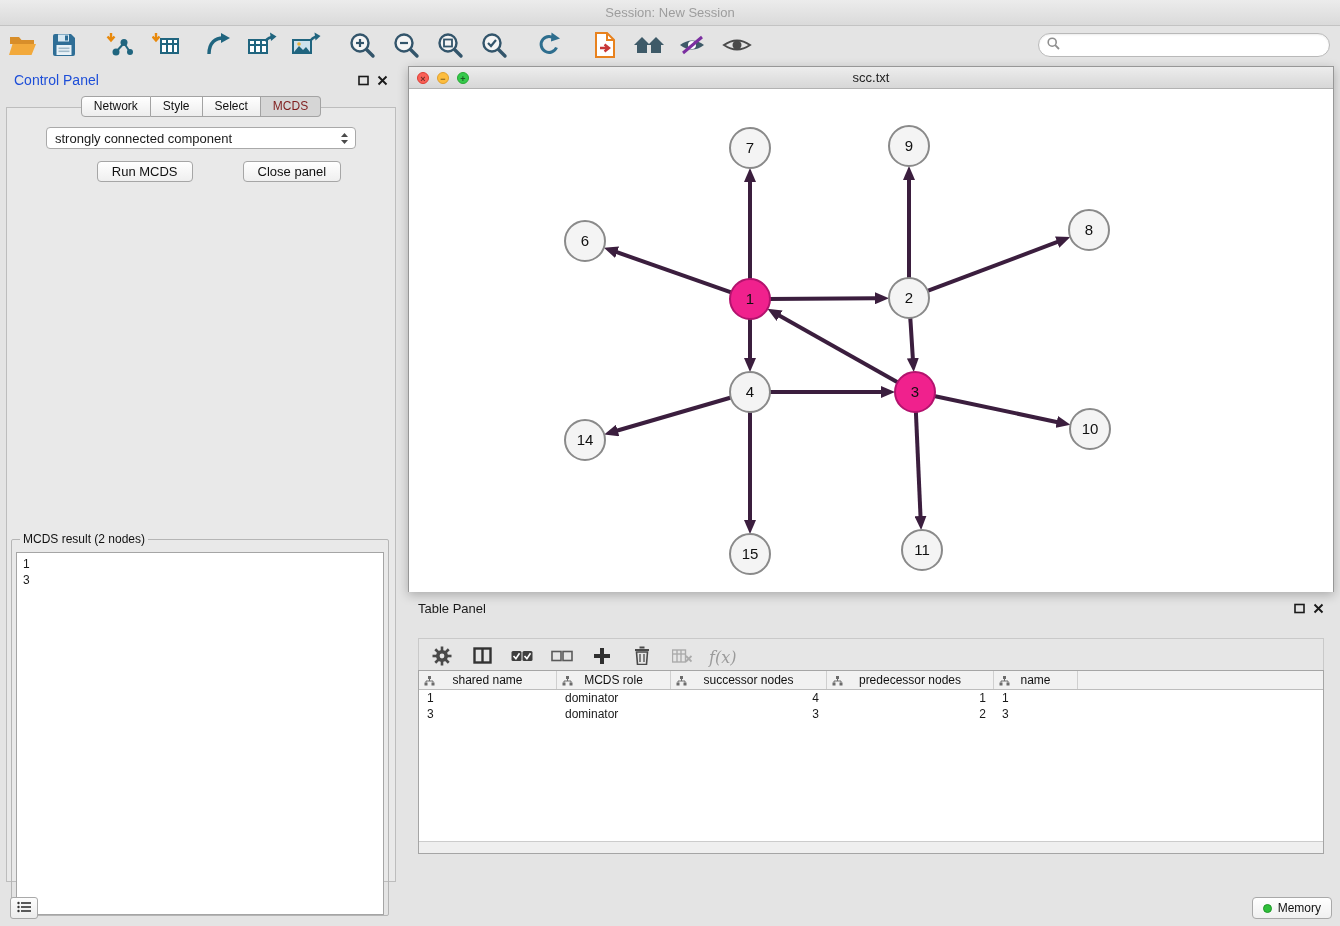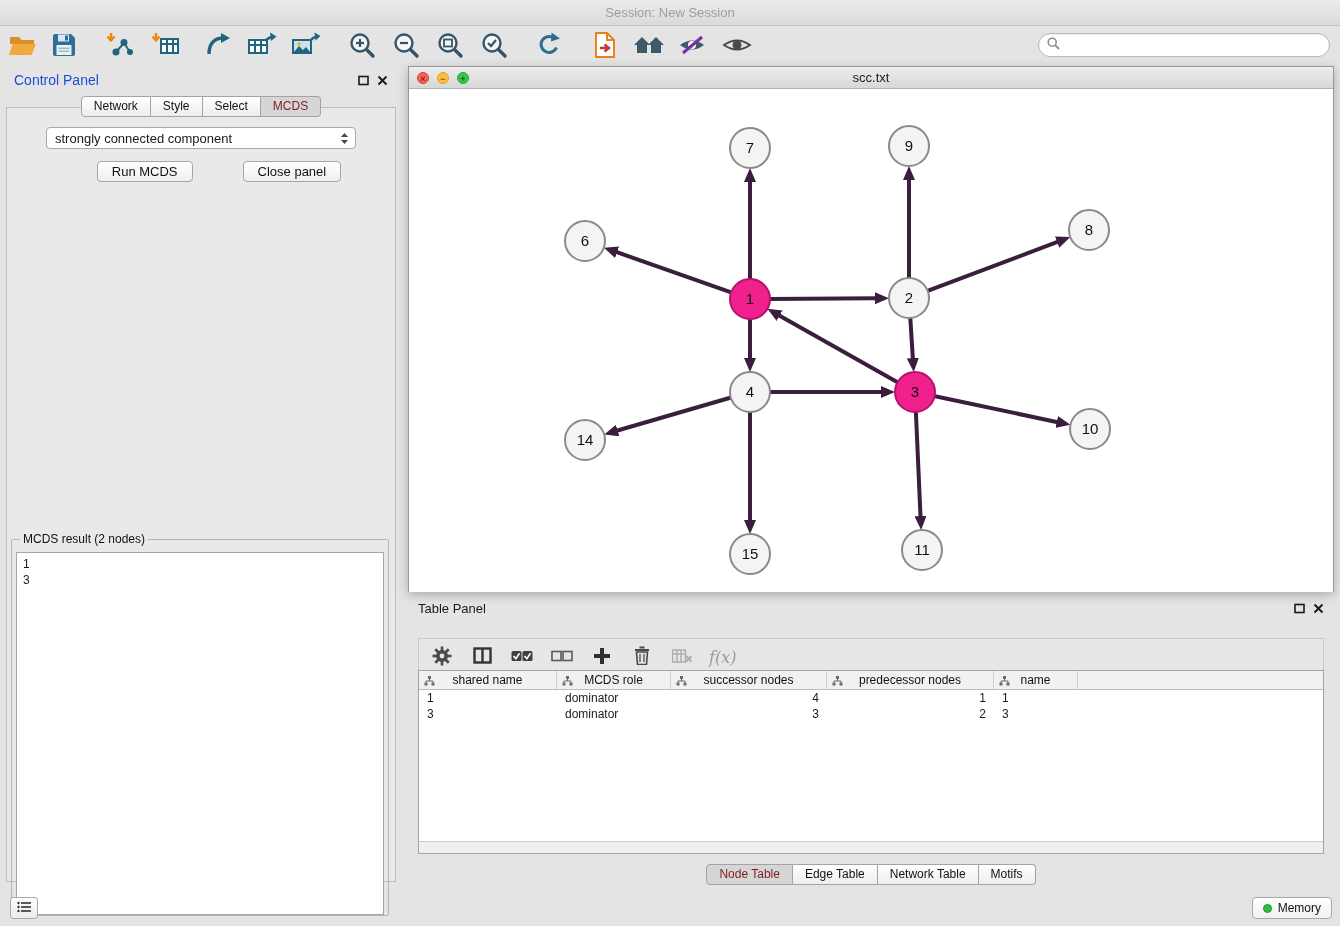--- a/index.html
+++ b/index.html
@@ -547,26 +547,20 @@
           <div class="td" style="width: 138px; text-align: left;">3</div>
           <div class="td" style="width: 114px; text-align: left;">dominator</div>
           <div class="td" style="width: 156px; text-align: right;">3</div>
           <div class="td" style="width: 167px; text-align: right;">2</div>
           <div class="td" style="width: 84px; text-align: left;">3</div>
         </div>
       </div>
     <div class="hscroll"></div>
   </div>
 
-  <div class="tp-tabs" id="tp-tabs">
-      <div class="seg-tab active">Node Table</div>
-      <div class="seg-tab">Edge Table</div>
-      <div class="seg-tab">Network Table</div>
-      <div class="seg-tab">Motifs</div>
-    </div>
 </div>
 
 <div class="statusbar">
   <span class="list-btn">
     <span><svg width="14" height="12" viewBox="0 0 14 12">
       <circle cx="1.5" cy="2" r="1.2" fill="#333"></circle>
           <rect x="4" y="1.2" width="10" height="1.6" fill="#333"></rect>
       <circle cx="1.5" cy="6" r="1.2" fill="#333"></circle>
           <rect x="4" y="5.2" width="10" height="1.6" fill="#333"></rect>
       <circle cx="1.5" cy="10" r="1.2" fill="#333"></circle>

